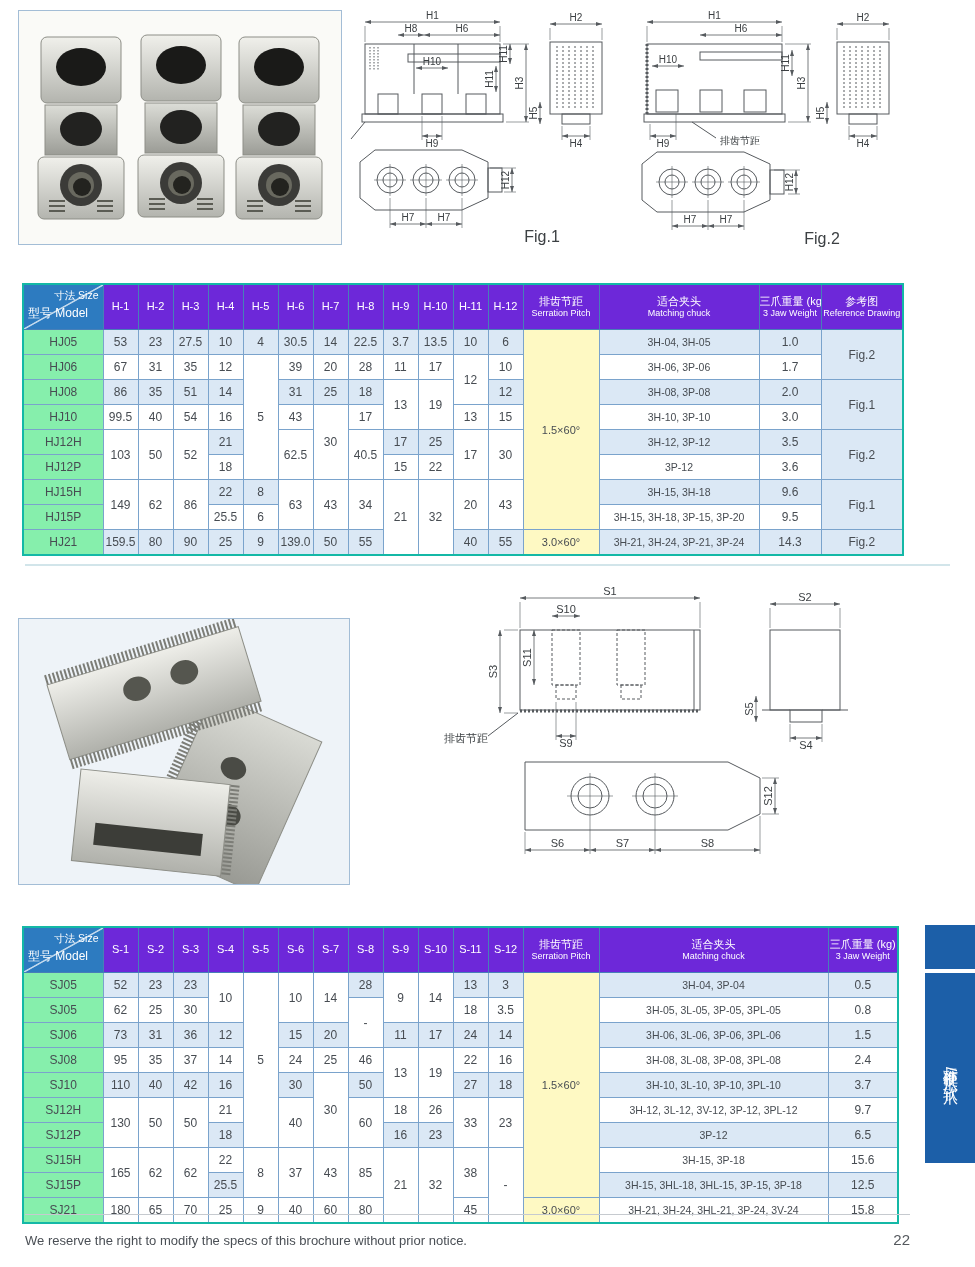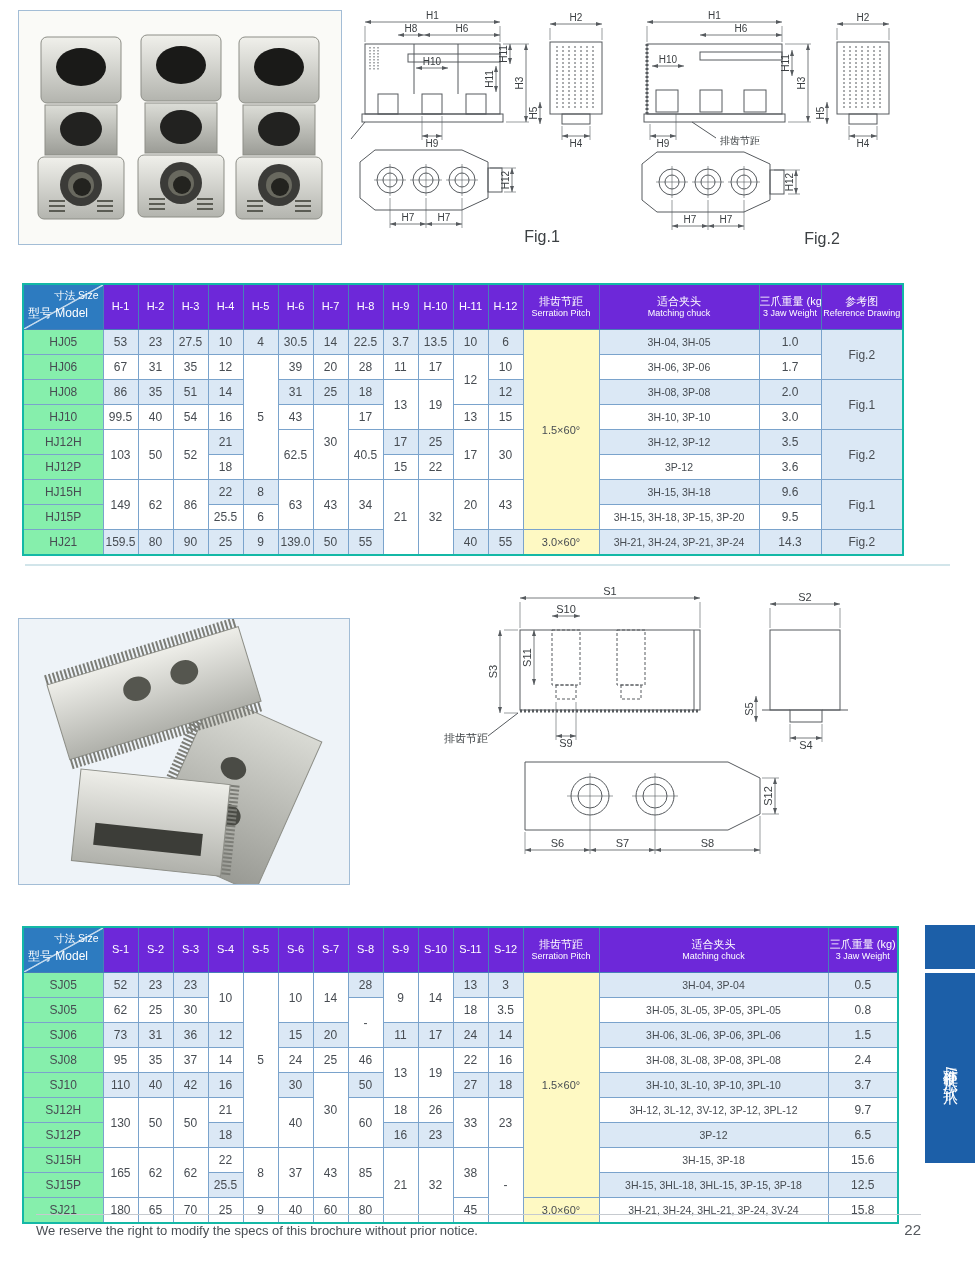--- a/index.html
+++ b/index.html
@@ -24,21 +24,21 @@
   .tbl td.ref{background:#dbe8f5;}
   .tbl td.chuck{font-size:10.5px;}
   .tbl td.pitch{font-size:11px;background:#fef9c3;}
   th.corner{position:relative;background-color:#2d7bc0;background-image:linear-gradient(to bottom right,rgba(0,0,0,0) 48.5%,rgba(255,255,255,.7) 49.5%,rgba(255,255,255,.7) 50.5%,rgba(0,0,0,0) 51.5%);}
   th.corner .cz-size{position:absolute;top:4px;right:4px;font-size:10.5px;}
   th.corner .cz-model{position:absolute;bottom:8px;left:4px;font-size:12px;}
   #sep{position:absolute;left:25px;top:564px;width:925px;height:2px;background:#d2e5ea;}
   .side-block{position:absolute;left:925px;width:50px;background:#1c5fa8;}
   #tab-small{top:925px;height:44px;}
   #tab-big{top:973px;height:190px;color:#fff;display:flex;align-items:center;justify-content:center;writing-mode:vertical-rl;font-size:15px;letter-spacing:3px;}
-  #footer{position:absolute;left:36px;top:1214px;width:885px;border-top:1px solid #c6cacf;padding-top:6px;display:flex;justify-content:space-between;align-items:baseline;}
+  #footer{position:absolute;left:25px;top:1214px;width:885px;border-top:1px solid #c6cacf;padding-top:16px;display:flex;justify-content:space-between;align-items:baseline;}
   #footer .note{font-size:13px;color:#4a4f55;}
   #footer .pageno{font-size:15px;color:#55595e;}
 </style>
 </head>
 <body>
 
 <svg id="photo1" class="photo" width="322" height="233">
   <defs>
     <linearGradient id="mg1" x1="0" y1="0" x2="0" y2="1">
       <stop offset="0" stop-color="#f0f0eb"></stop>

